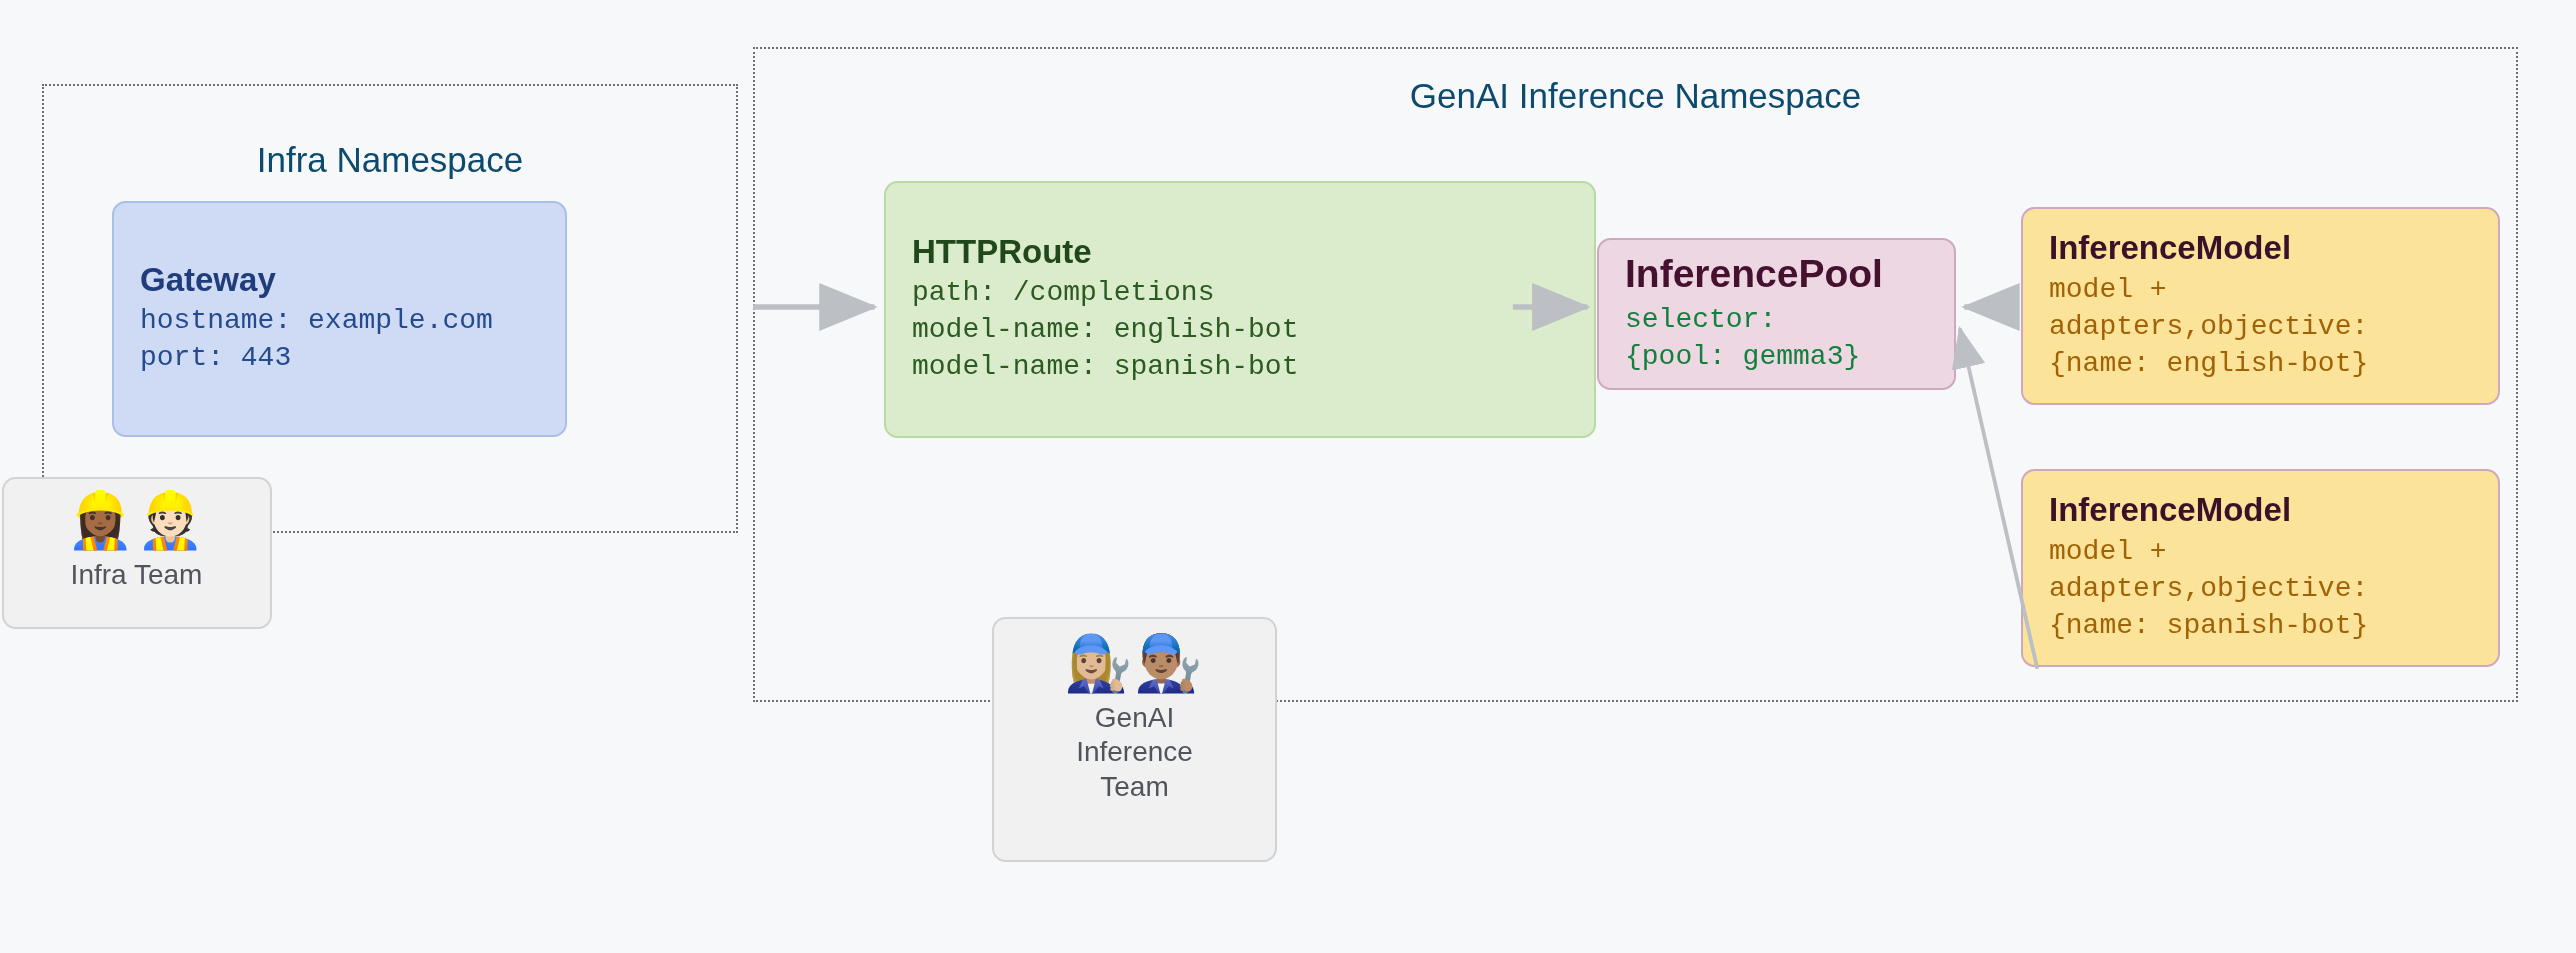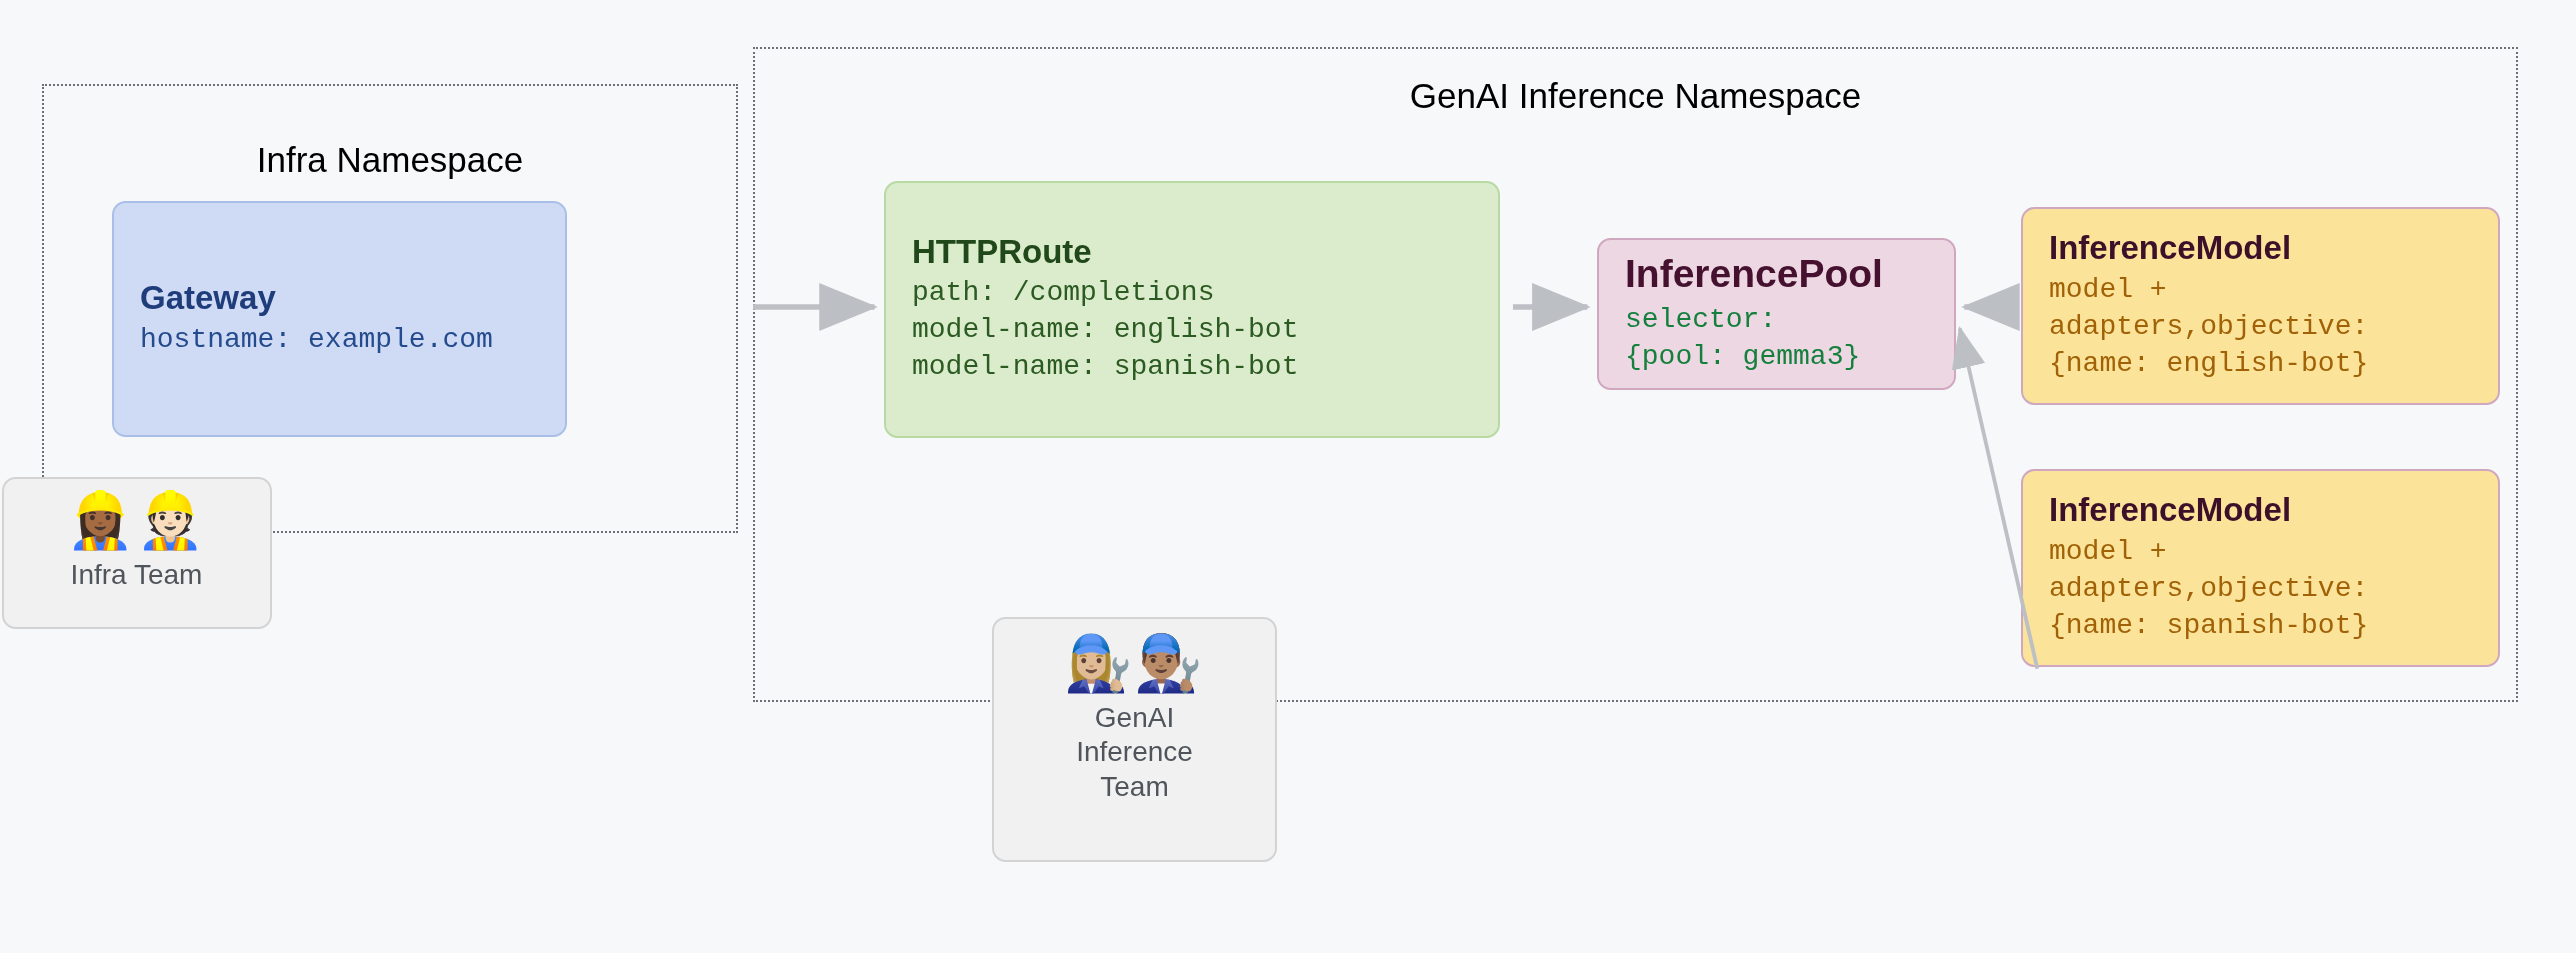--- a/index.html
+++ b/index.html
@@ -13,21 +13,21 @@
 
   
   .ns {
     position:absolute;
     border:2.3px dotted #6b6f76;
     background:transparent;
   }
   .ns-title {
     position:absolute;
     font-size:35px;
-    color:#000000;
+    color:#0c4a6e;
     font-family:"Liberation Sans", sans-serif;
     white-space:nowrap;
     text-align:center;
   }
 
   
   .box {
     position:absolute;
     border-radius:13.7px;
     border:2.3px solid;
@@ -109,23 +109,24 @@
 
   <div class="ns" style="left:42px; top:84px; width:696px; height:449px;"></div>
   <div class="ns-title" style="left:42px; top:128px; width:696px;margin-top:12px;">Infra Namespace</div>
 
   <div class="ns" style="left:753px; top:47px; width:1765px; height:655px;"></div>
   <div class="ns-title" style="left:753px; top:76px; width:1765px;">GenAI Inference Namespace</div>
 
   <div class="box box-gateway" style="left:112px; top:201px; width:455px; height:236px;">
     <div class="btitle">Gateway</div>
     <div class="bline">hostname: example.com</div>
+    <div class="bline">port: 443</div>
   </div>
 
-  <div class="box box-httproute" style="left:884px; top:181px; width:616px; height:257px;">
+  <div class="box box-httproute" style="left:884px; top:181px; width:712px; height:257px;">
     <div class="btitle">HTTPRoute</div>
     <div class="bline">path: /completions</div>
     <div class="bline">model-name: english-bot</div>
     <div class="bline">model-name: spanish-bot</div>
   </div>
 
   <div class="box box-pool" style="left:1597px; top:238px; width:359px; height:152px;">
     <div class="btitle" style="font-size:39px;">InferencePool</div>
     <div class="bline">selector:</div>
     <div class="bline">{pool: gemma3}</div>

